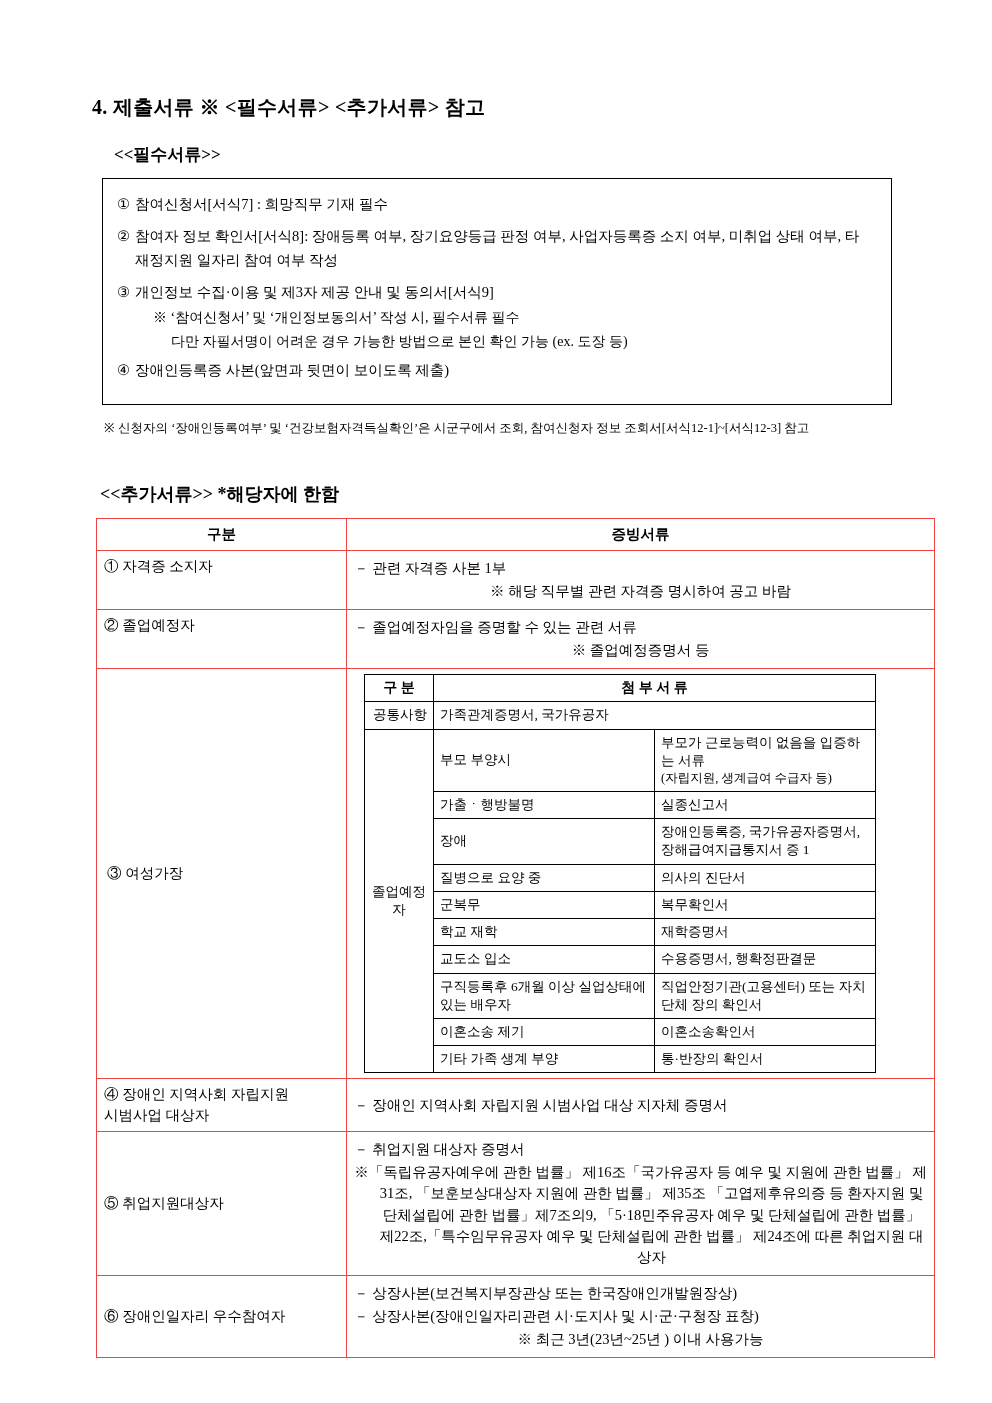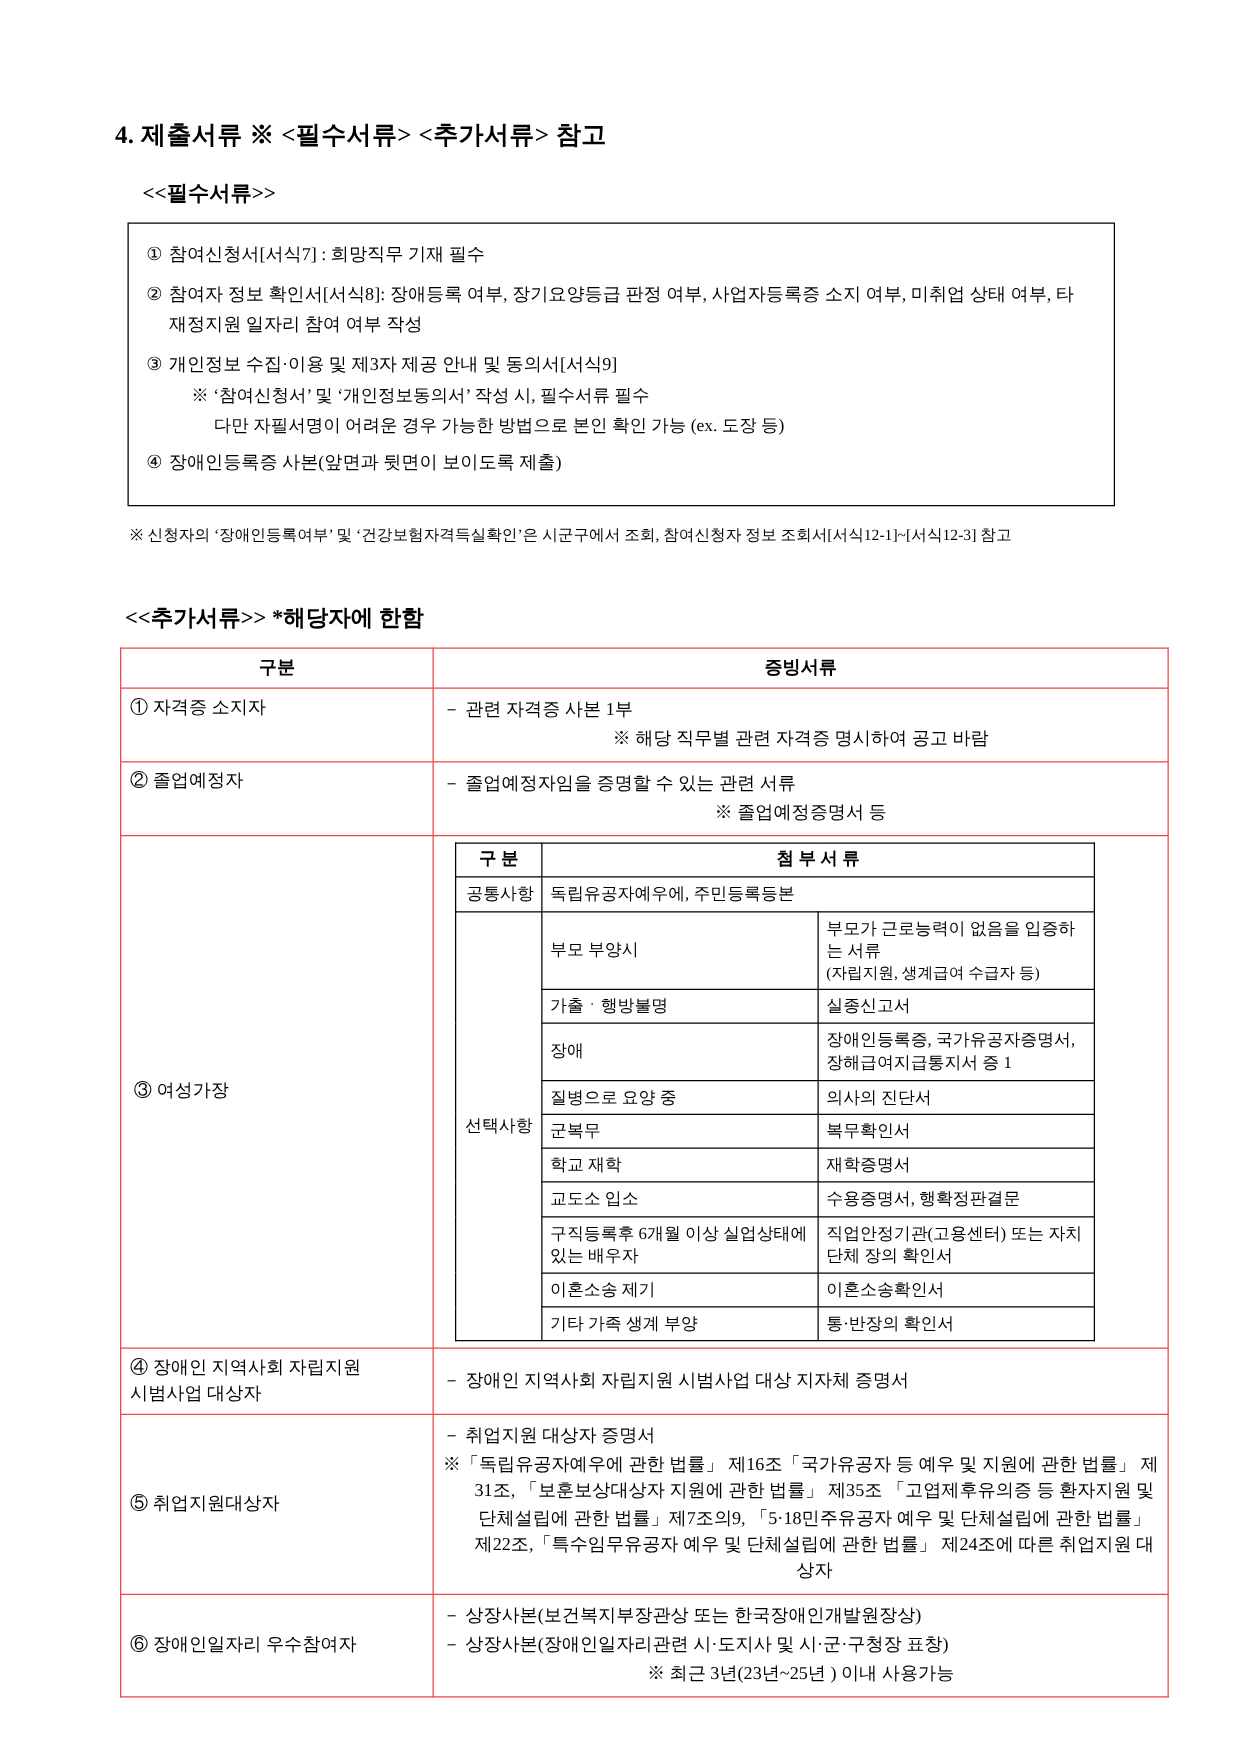--- a/index.html
+++ b/index.html
@@ -236,24 +236,24 @@
           <td class="col-a" style="vertical-align:middle;text-align:left;padding-left:10px;margin-left:30px;">③ 여성가장</td>
           <td class="col-b inner-wrap">
             <table class="inner">
               <tbody>
                 <tr>
                   <th class="inner-c1">구 분</th>
                   <th colspan="2">첨 부 서 류</th>
                 </tr>
                 <tr>
                   <td class="inner-c1 ctr">공통사항</td>
-                  <td colspan="2">독립유공자예우에, 주민등록등본</td>
-                </tr>
-                <tr>
-                  <td class="inner-c1 vert-label" rowspan="10">선택사항</td>
+                  <td colspan="2">가족관계증명서, 국가유공자</td>
+                </tr>
+                <tr>
+                  <td class="inner-c1 vert-label" rowspan="10">졸업예정자</td>
                   <td class="inner-c2">부모 부양시</td>
                   <td class="inner-c3">
                     <div>부모가 근로능력이 없음을 입증하는 서류</div>
                     <div class="small">(자립지원, 생계급여 수급자 등)</div>
                   </td>
                 </tr>
                 <tr>
                   <td class="inner-c2">가출ㆍ행방불명</td>
                   <td class="inner-c3">실종신고서</td>
                 </tr>

